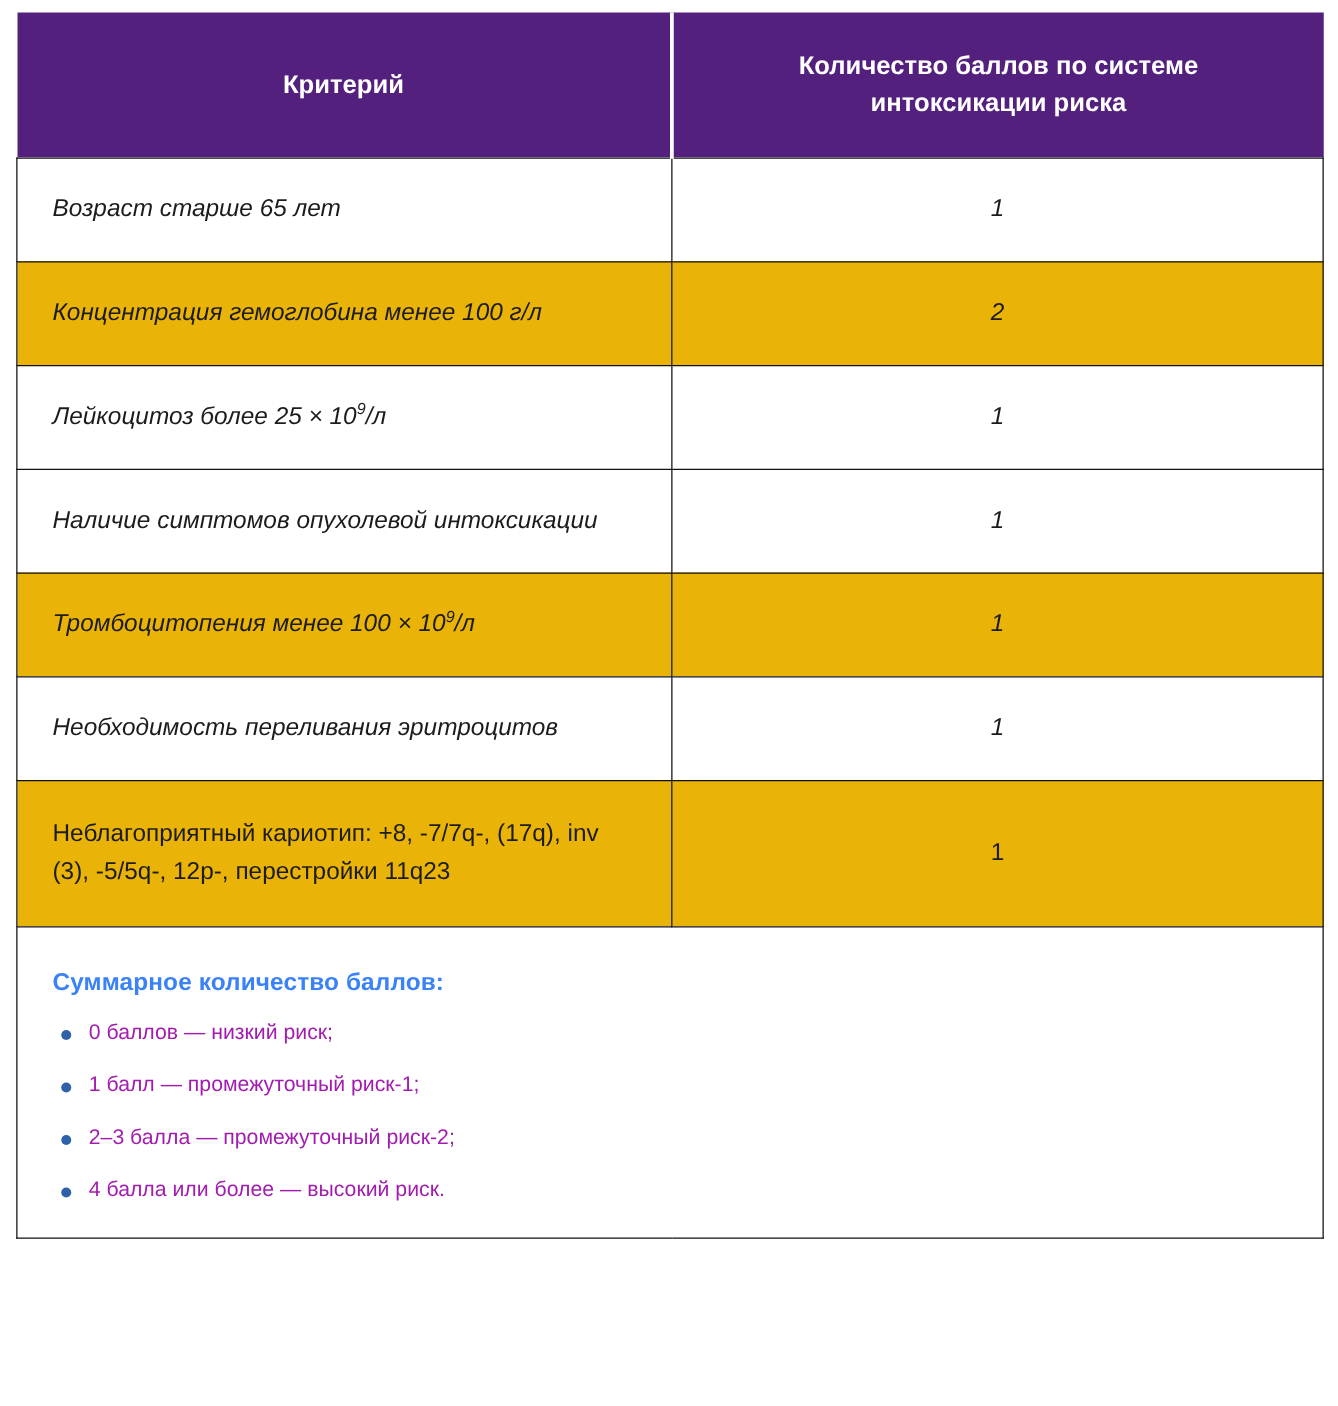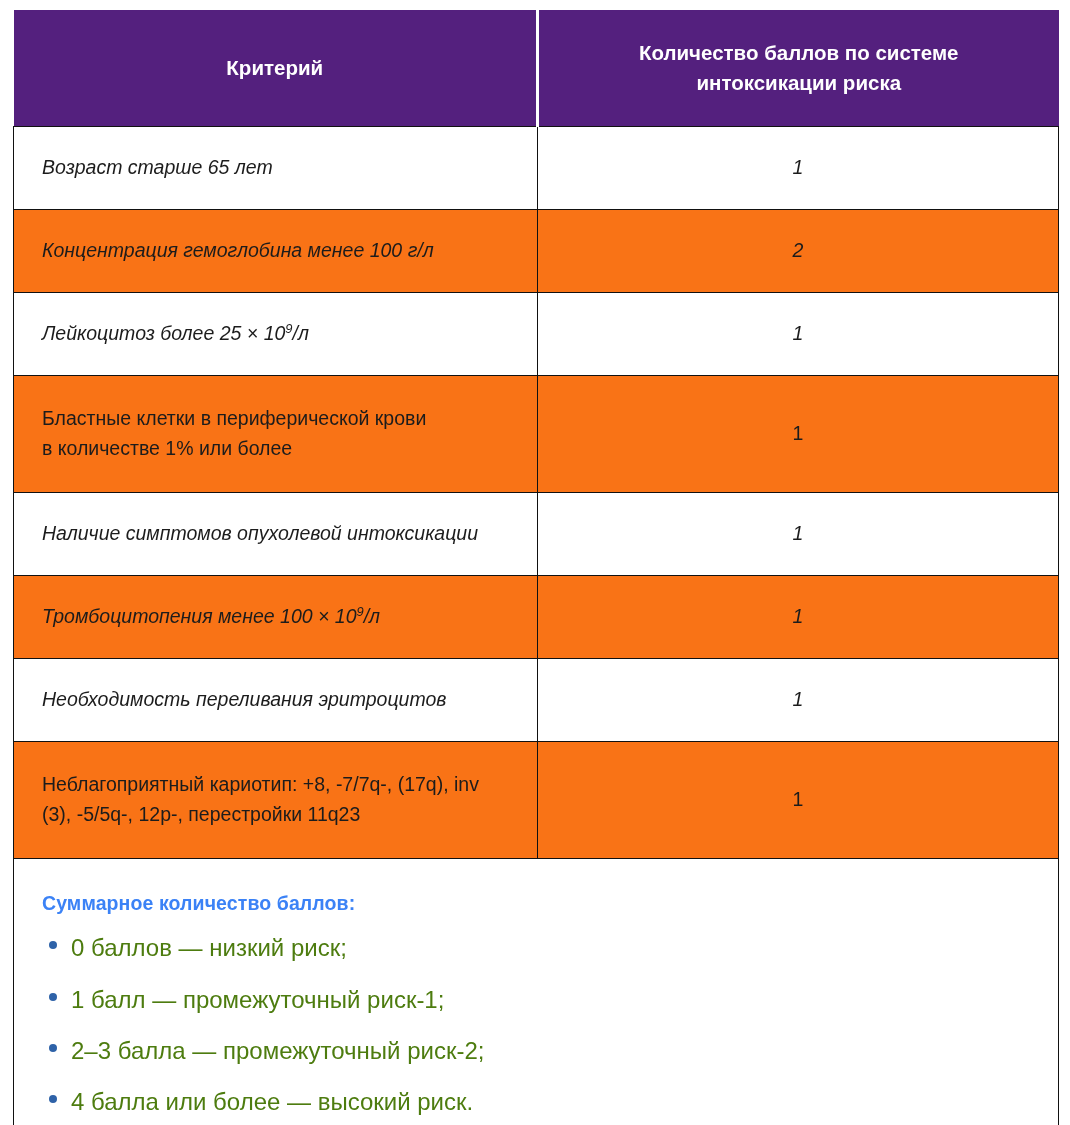--- a/index.html
+++ b/index.html
@@ -67,21 +67,21 @@
     padding: 18px 26px 18px 28px;
     text-align: left;
   }
 
   .cell-score {
     padding: 18px 20px;
     text-align: center;
   }
 
   tr.row-alt td {
-    background: #f97316;
+    background: #eab308;
   }
   tr.row-plain td {
     background: #ffffff;
   }
 
   .row-single td { height: 83px; font-style: italic; }
   .row-double td { height: 117px; }
 
   sup {
     font-size: 0.66em;
@@ -108,23 +108,23 @@
   .summary-list {
     list-style: none;
     margin: 0;
     padding: 0;
   }
 
   .summary-list li {
     position: relative;
     padding: 0 0 0 29px;
     margin: 0 0 19px 0;
-    font-size: 24px;
+    font-size: 17px;
     line-height: 1.35;
-    color: #4d7c0f;
+    color: #a21caf;
   }
   .summary-list li:last-child { margin-bottom: 0; }
 
   .bullet-dot {
     position: absolute;
     left: 7px;
     top: 9px;
     width: 8px;
     height: 8px;
     border-radius: 50%;
@@ -175,29 +175,20 @@
 
       <tr class="row-plain row-single">
         <td class="cell-criterion">
           <span>Лейкоцитоз более 25 × 10</span><sup>9</sup><span>/л</span>
         </td>
         <td class="cell-score">
           <span>1</span>
         </td>
       </tr>
 
-      <tr class="row-alt row-double">
-        <td class="cell-criterion">
-          <span>Бластные клетки в периферической крови</span><br>
-          <span>в количестве 1% или более</span>
-        </td>
-        <td class="cell-score">
-          <span>1</span>
-        </td>
-      </tr>
 
       <tr class="row-plain row-single">
         <td class="cell-criterion">
           <span>Наличие симптомов опухолевой интоксикации</span>
         </td>
         <td class="cell-score">
           <span>1</span>
         </td>
       </tr>
 

